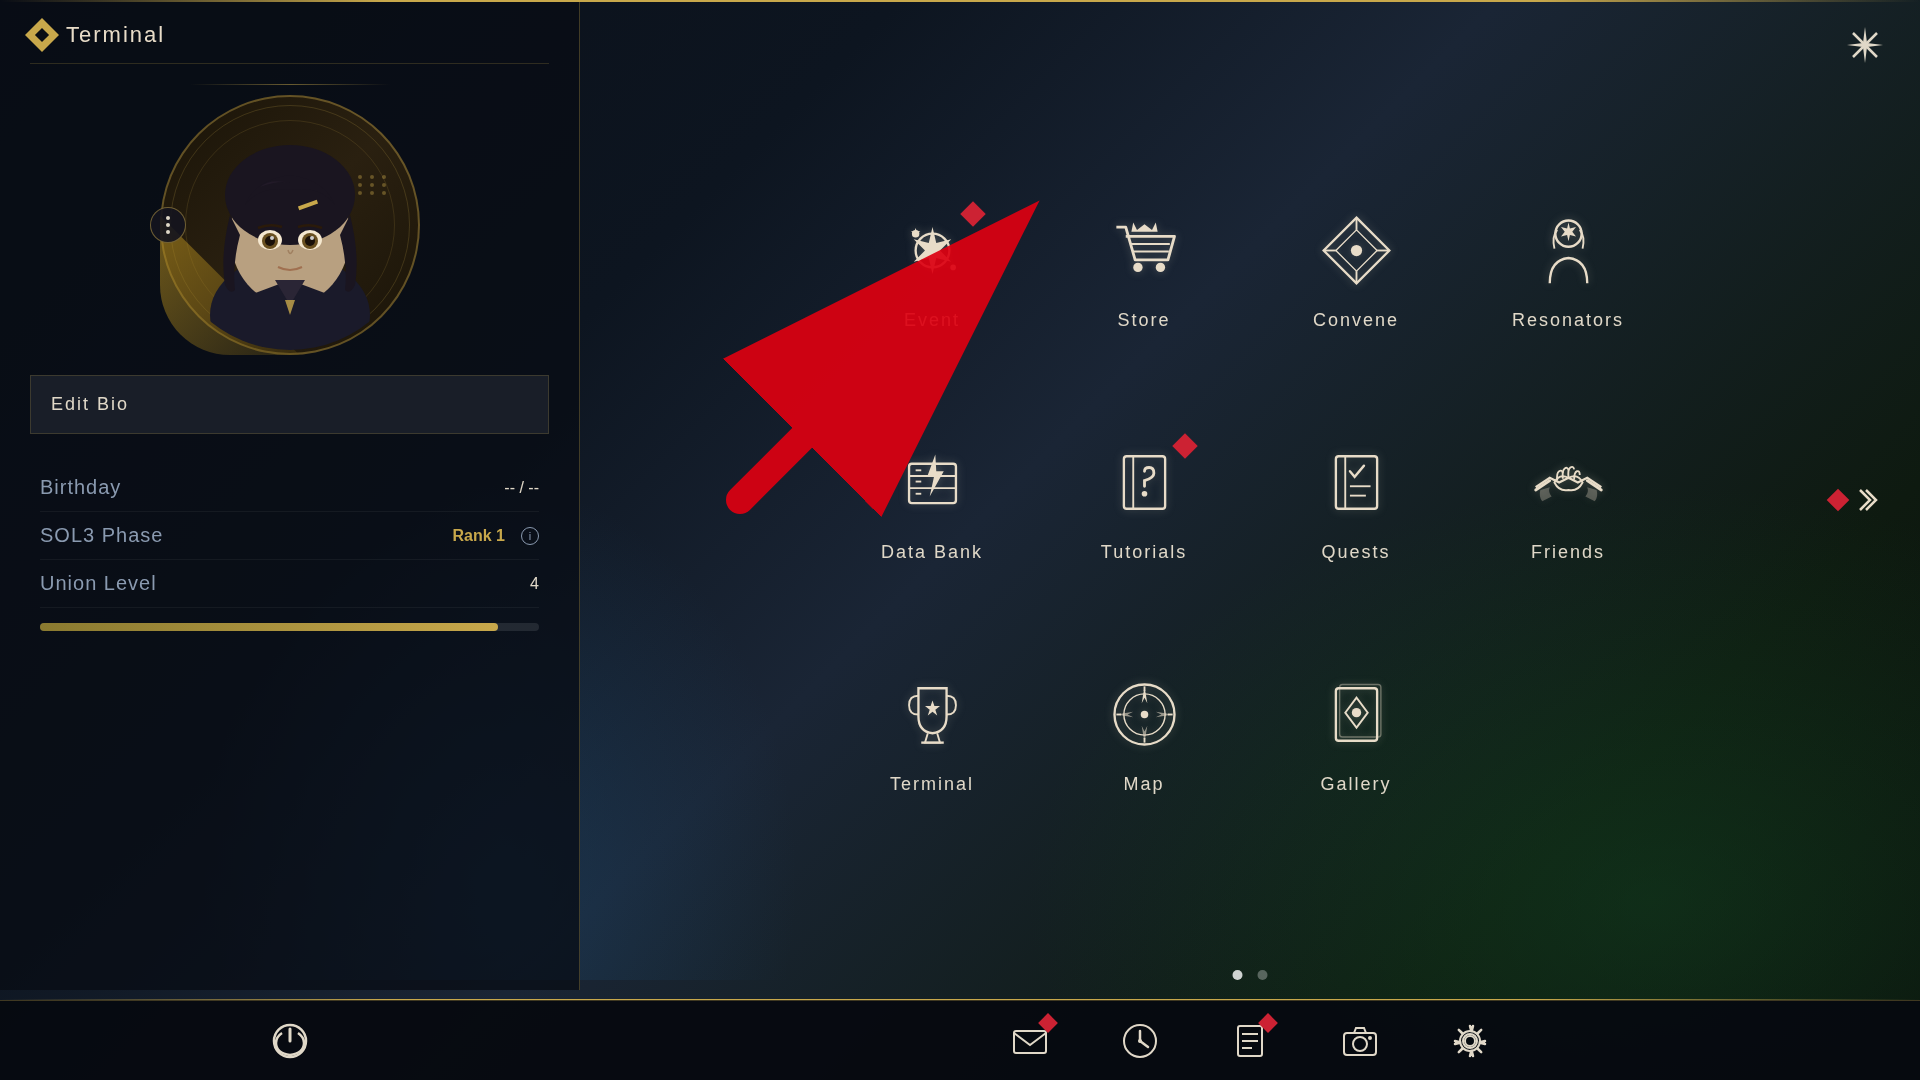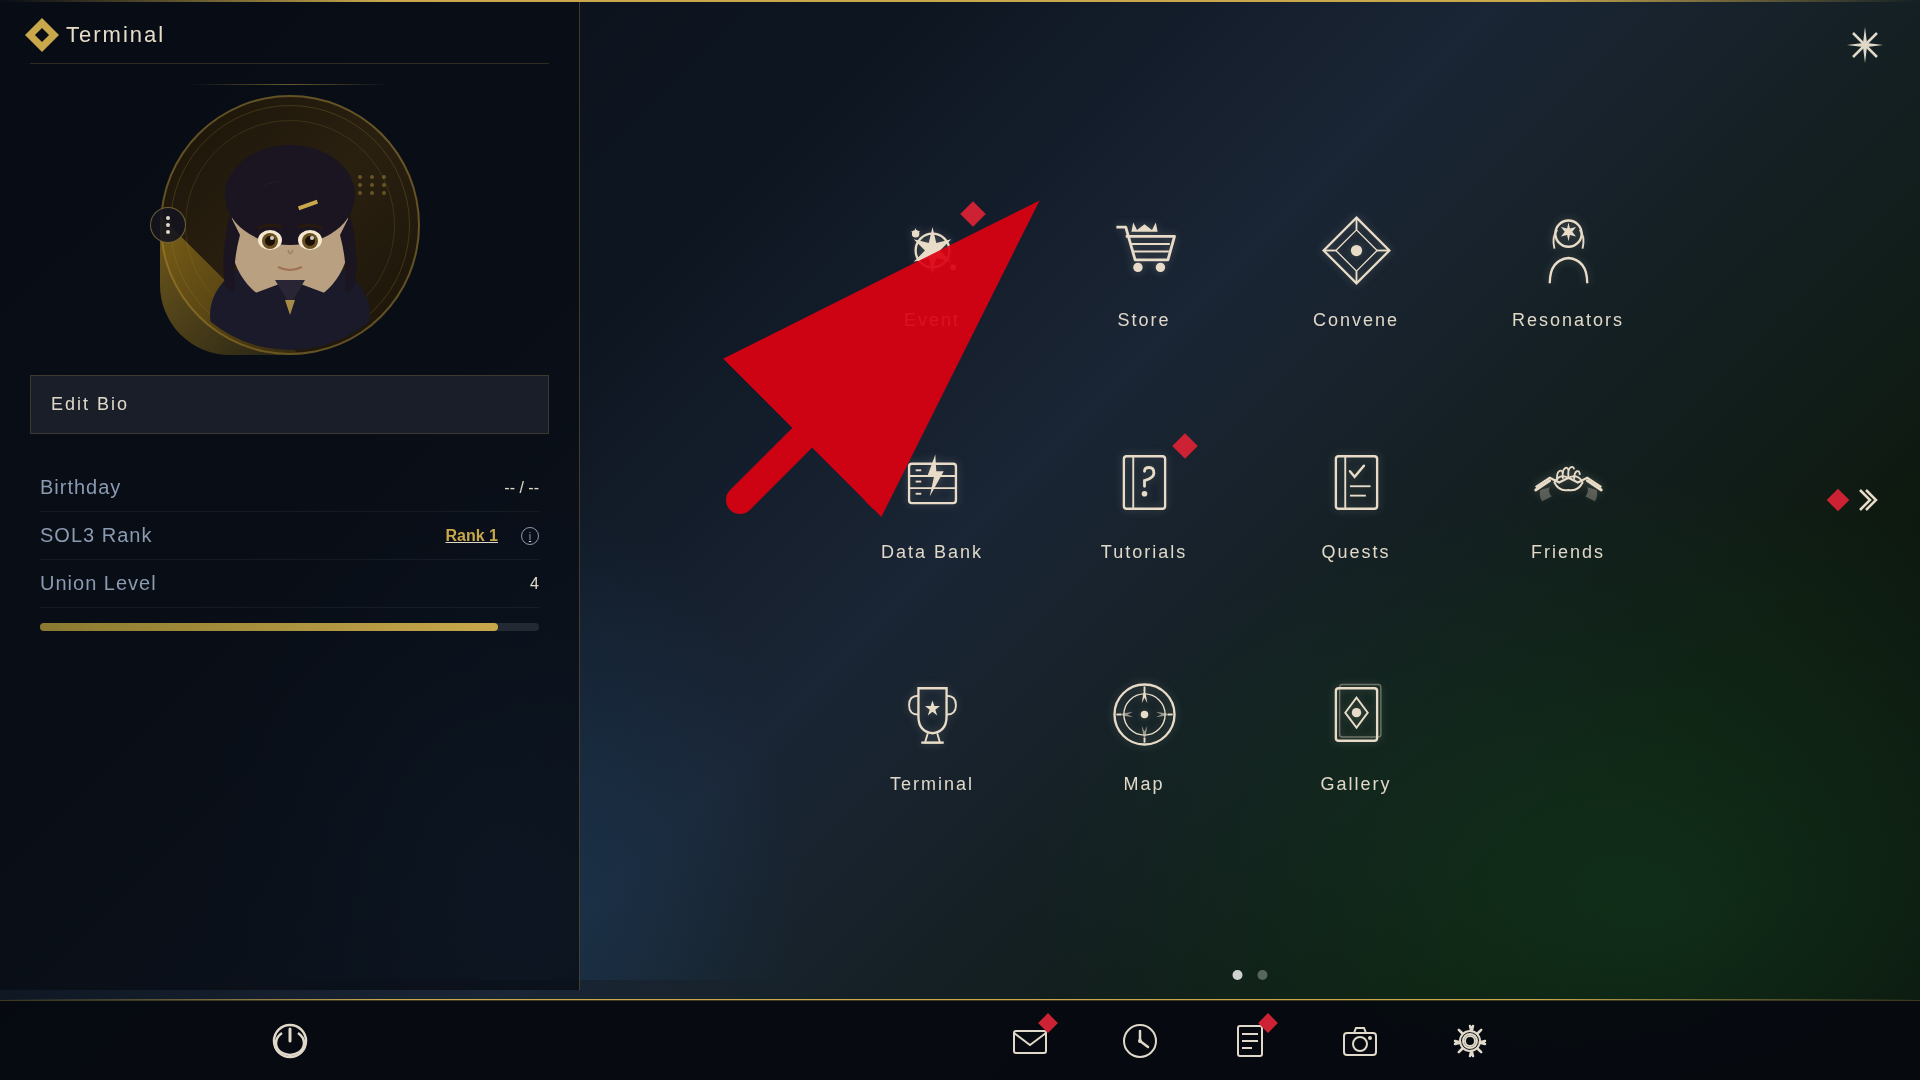--- a/index.html
+++ b/index.html
@@ -261,22 +261,21 @@
     }
 
     .stat-value.gold {
       color: #c8a84b;
       font-weight: bold;
     }
 
     .rank-info {
       display: flex;
       align-items: center;
-      gap: 23px;
-      text-decoration: underline;
+      gap: 16px;
     }
 
     .info-icon {
       width: 18px;
       height: 18px;
       border: 1px solid #8a9ab0;
       border-radius: 50%;
       display: flex;
       align-items: center;
       justify-content: center;
@@ -632,21 +631,21 @@
   </div>
 
   <button class="edit-bio-btn">Edit Bio</button>
 
   <div class="stats-section">
     <div class="stat-row">
       <span class="stat-label">Birthday</span>
       <span class="stat-value">-- / --</span>
     </div>
     <div class="stat-row">
-      <span class="stat-label">SOL3 Rank</span>
+      <span class="stat-label">SOL3 Phase</span>
       <div class="rank-info">
         <span class="stat-value gold">Rank 1</span>
         <div class="info-icon">i</div>
       </div>
     </div>
     <div class="stat-row">
       <span class="stat-label">Union Level</span>
       <span class="stat-value">4</span>
     </div>
     <div class="exp-row">

